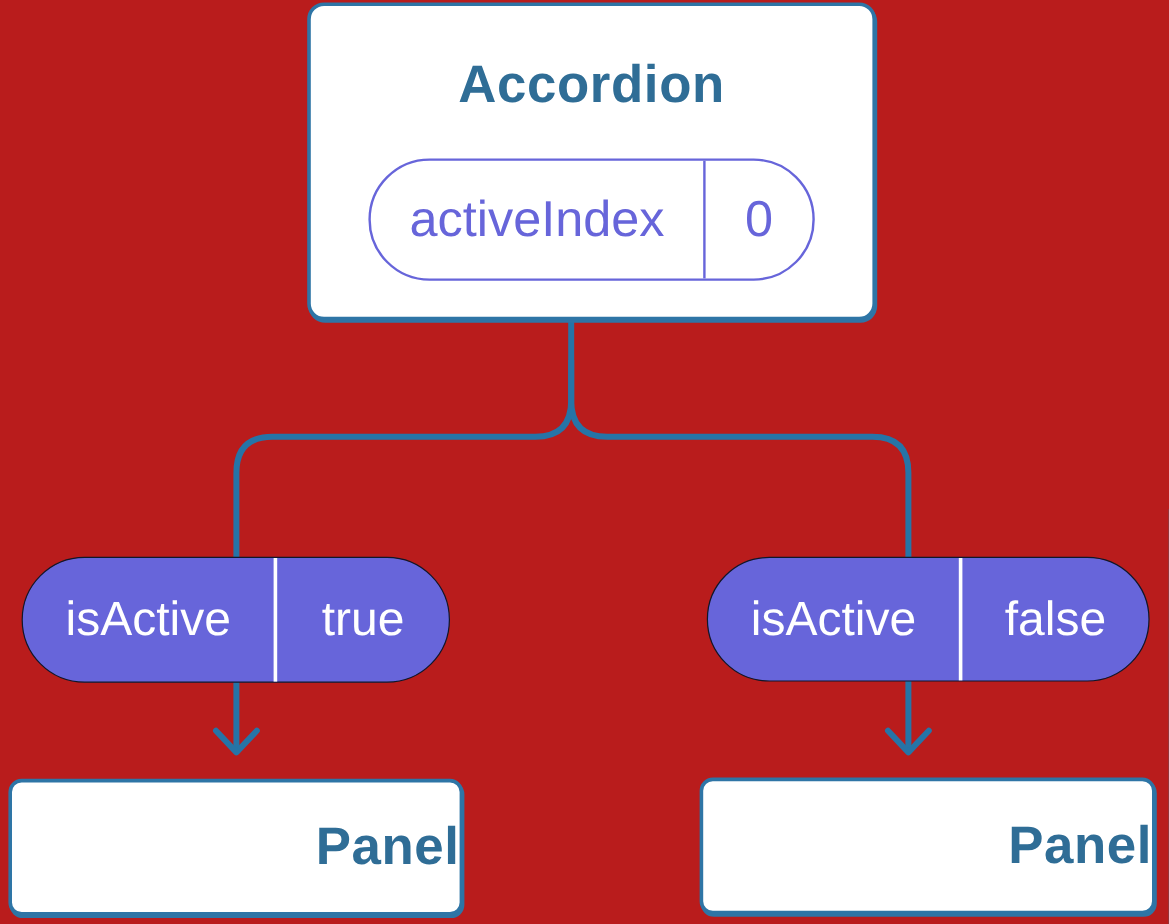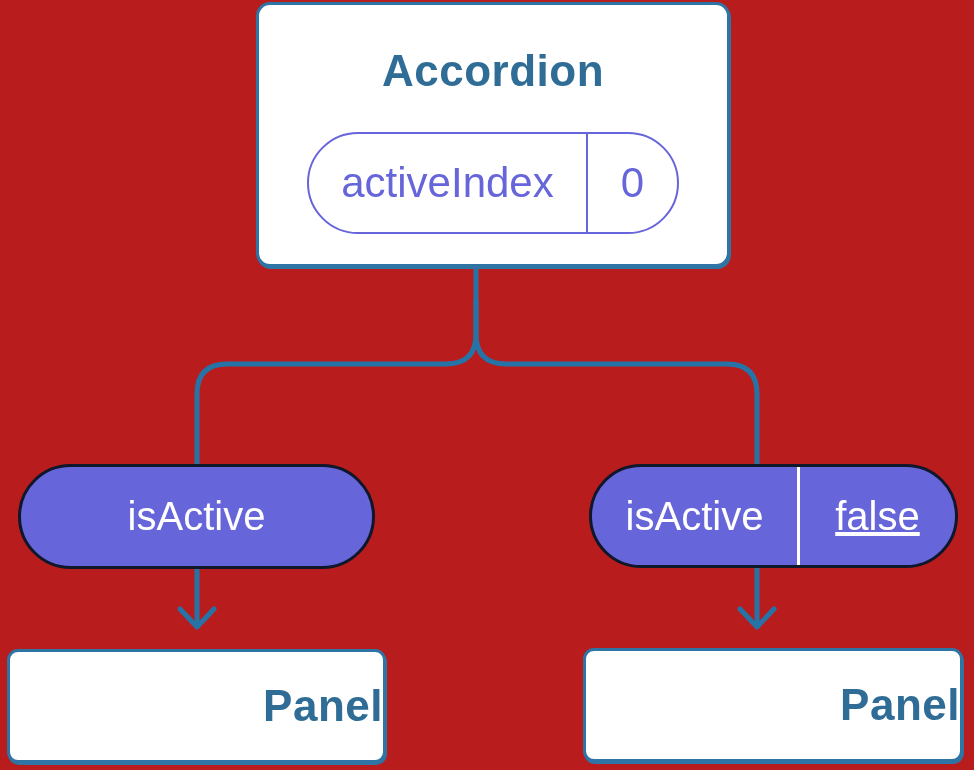--- a/index.html
+++ b/index.html
@@ -80,38 +80,38 @@
     background: #ffffff;
     margin-top: 12px;
   }
   .outline .pill-value {
     width: 89px;
     border-left: 2.5px solid #6765da;
   }
   .pill.filled {
     position: absolute;
     background: #6765da;
-    border: 3px solid #0f172a;
+    border: 1px solid #0f172a;
     border-radius: 60px;
     color: #ffffff;
   }
   .filled .pill-value {
     border-left: 3px solid #ffffff;
   }
   .filled .pill-name, .filled .pill-value { font-size: 40px; }
   .pill-left {
     left: 18px; top: 464px;
     width: 357px; height: 105px;
   }
   .pill-left .pill-value { width: 143px; }
   .pill-right {
     left: 589px; top: 464px;
     width: 369px; height: 104px;
   }
-  .pill-right .pill-value { width: 155px; text-decoration: underline; }
+  .pill-right .pill-value { width: 155px; }
   .panel {
     display: flex;
     align-items: center;
     justify-content: flex-end;
     border-radius: 11px;
   }
   .panel-left  { left: 7px;   top: 649px; width: 379px; height: 114px; }
   .panel-right { left: 583px; top: 648px; width: 380px; height: 114px; }
 </style>
 </head>
@@ -129,20 +129,21 @@
   <div class="node accordion">
     <div class="node-title">Accordion</div>
     <div class="pill outline">
       <span class="pill-name">activeIndex</span>
       <span class="pill-value">0</span>
     </div>
   </div>
 
   <div class="pill filled pill-left">
     <span class="pill-name">isActive</span>
+    <span class="pill-value">true</span>
   </div>
 
   <div class="pill filled pill-right">
     <span class="pill-name">isActive</span>
     <span class="pill-value">false</span>
   </div>
 
   <div class="node panel panel-left">
     <div class="node-title">Panel</div>
   </div>

